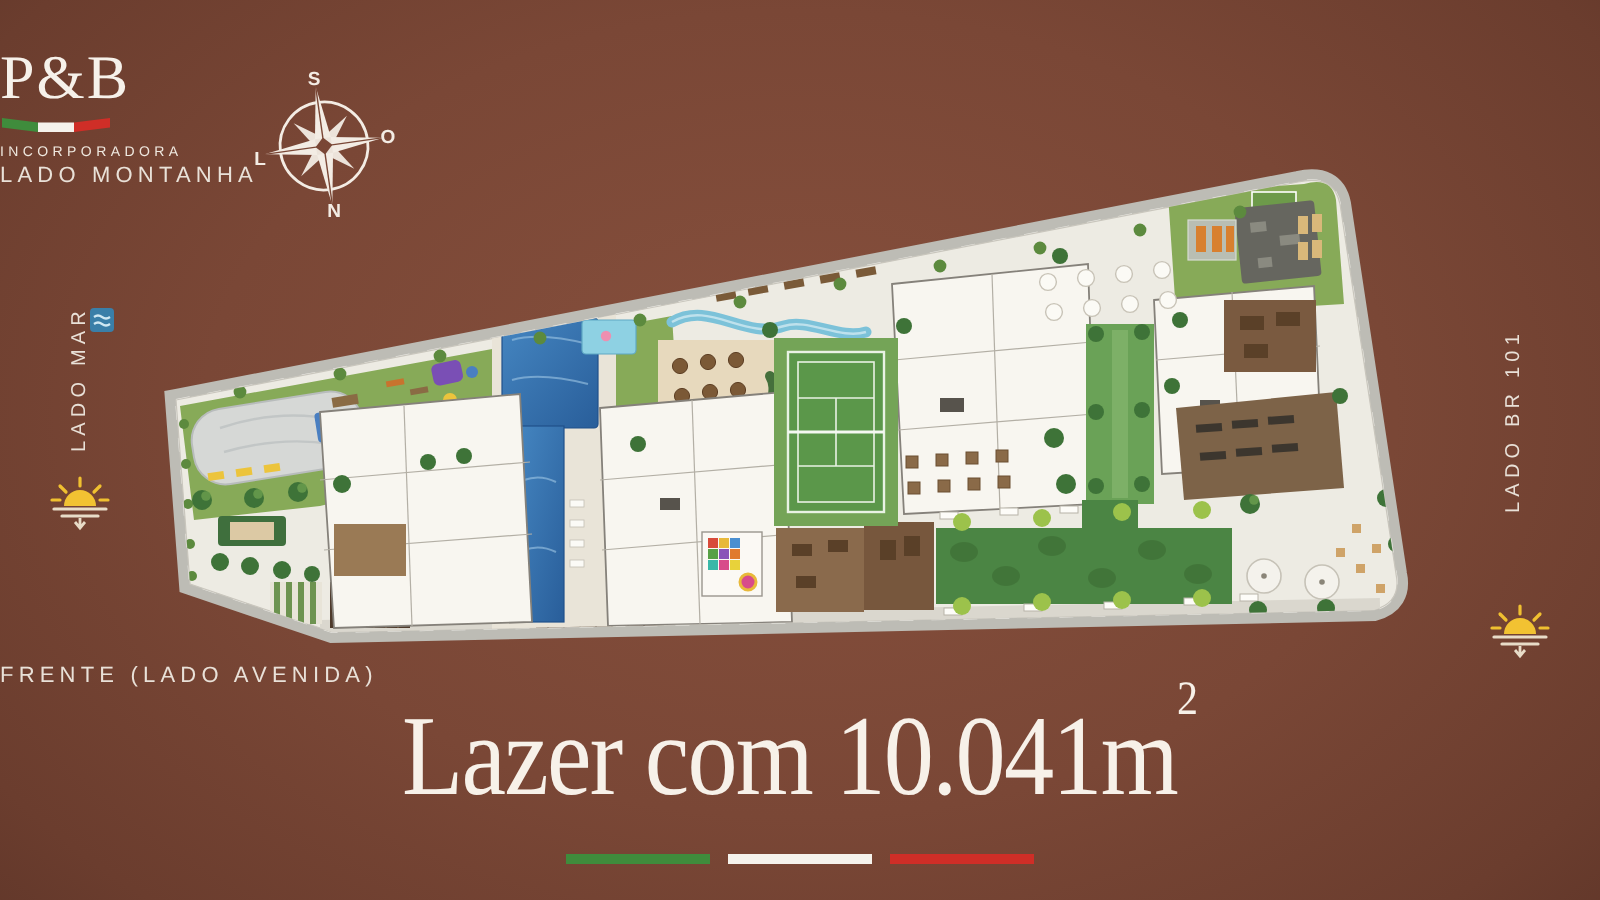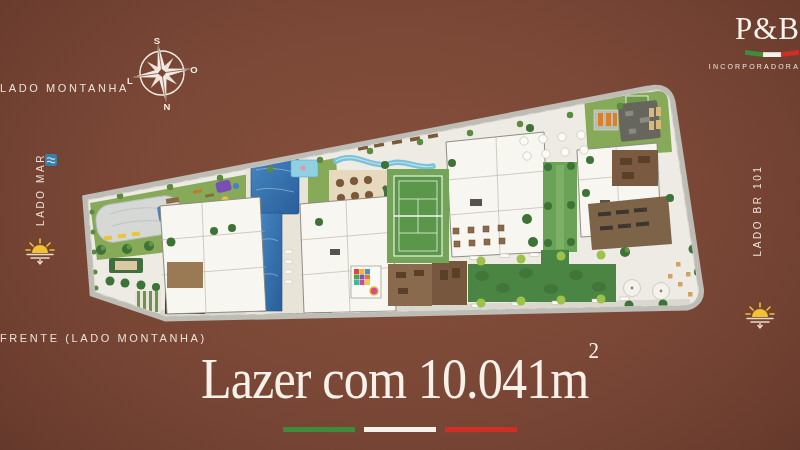--- a/index.html
+++ b/index.html
@@ -9,21 +9,21 @@
     font-family:"Liberation Sans", sans-serif;
   }
   .abs{position:absolute;}
   .side-label{
     color:#e9e1d8;font-size:11px;letter-spacing:2.6px;white-space:nowrap;
     font-family:"Liberation Sans", sans-serif;
   }
   .rot{transform:rotate(-90deg);transform-origin:center;}
   .center-text{text-align:left;width:100%;}
   
-  #logo{top:14px;left:0;width:100%;text-align:right;color:#f6f1ea;}
+  #logo{top:24px;left:0;width:100%;text-align:left;color:#f6f1ea;}
   #logo .ttl{font-family:"Liberation Serif", serif;font-size:31px;line-height:30px;letter-spacing:1px;}
   #logo .sub{font-size:7px;letter-spacing:2.2px;margin-top:1px;color:#efe8df;}
   
   .cl{color:#f3ece4;font-size:9.5px;font-weight:bold;transform:translate(-50%,-50%);}
   
   #headline{
     top:346px;left:0;width:100%;text-align:center;color:#f7f1e9;
     font-family:"Liberation Serif", serif;font-size:57px;letter-spacing:-1px;
     transform:scaleX(.88);
   }
@@ -454,21 +454,21 @@
 
   <div class="abs side-label rot" style="left:-3px;top:184px;width:86px;text-align:center;font-size:10px;">LADO MAR</div>
   <svg class="abs" style="left:45px;top:154px;" width="12" height="12" viewBox="0 0 12 12">
     <rect width="12" height="12" rx="2" fill="#3a7fa8"></rect>
     <path d="M2,4.5 Q4,3 6,4.5 T10,4.5" stroke="#cfe8f2" stroke-width="1.1" fill="none"></path>
     <path d="M2,8 Q4,6.5 6,8 T10,8" stroke="#cfe8f2" stroke-width="1.1" fill="none"></path>
   </svg>
 
   <div class="abs side-label rot" style="left:702px;top:205px;width:110px;text-align:center;font-size:10px;">LADO BR 101</div>
 
-  <div class="abs side-label center-text" id="frente">FRENTE (LADO MONTANHA)</div>
+  <div class="abs side-label center-text" id="frente">FRENTE (LADO AVENIDA)</div>
 
   <svg class="abs" style="left:22px;top:236px;" width="36" height="30" viewBox="0 0 36 30">
     <g stroke="#f0c030" stroke-width="1.6" stroke-linecap="round">
       <path d="M18,3 V7"></path>
         <path d="M8,7 L11,10"></path>
         <path d="M28,7 L25,10"></path>
         <path d="M4,14 H8"></path>
         <path d="M32,14 H28"></path>
     </g>
     <path d="M10,17 A8,8 0 0 1 26,17 Z" fill="#f2c232"></path>

